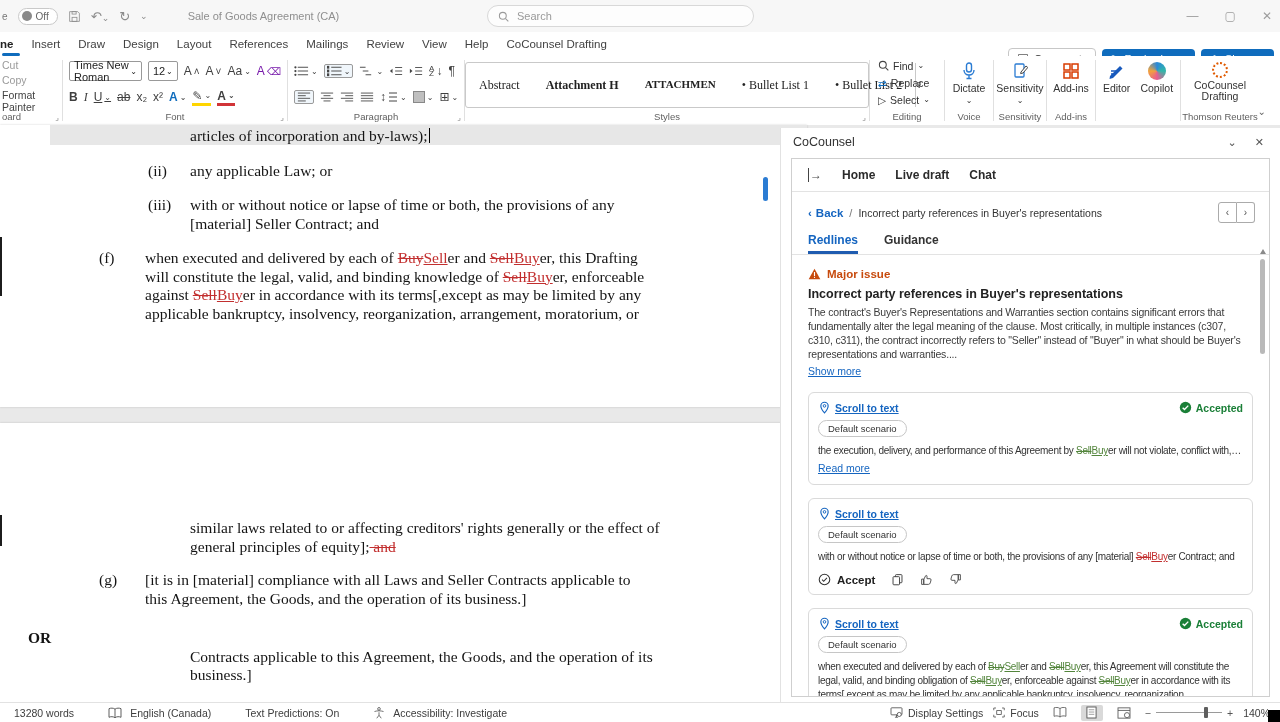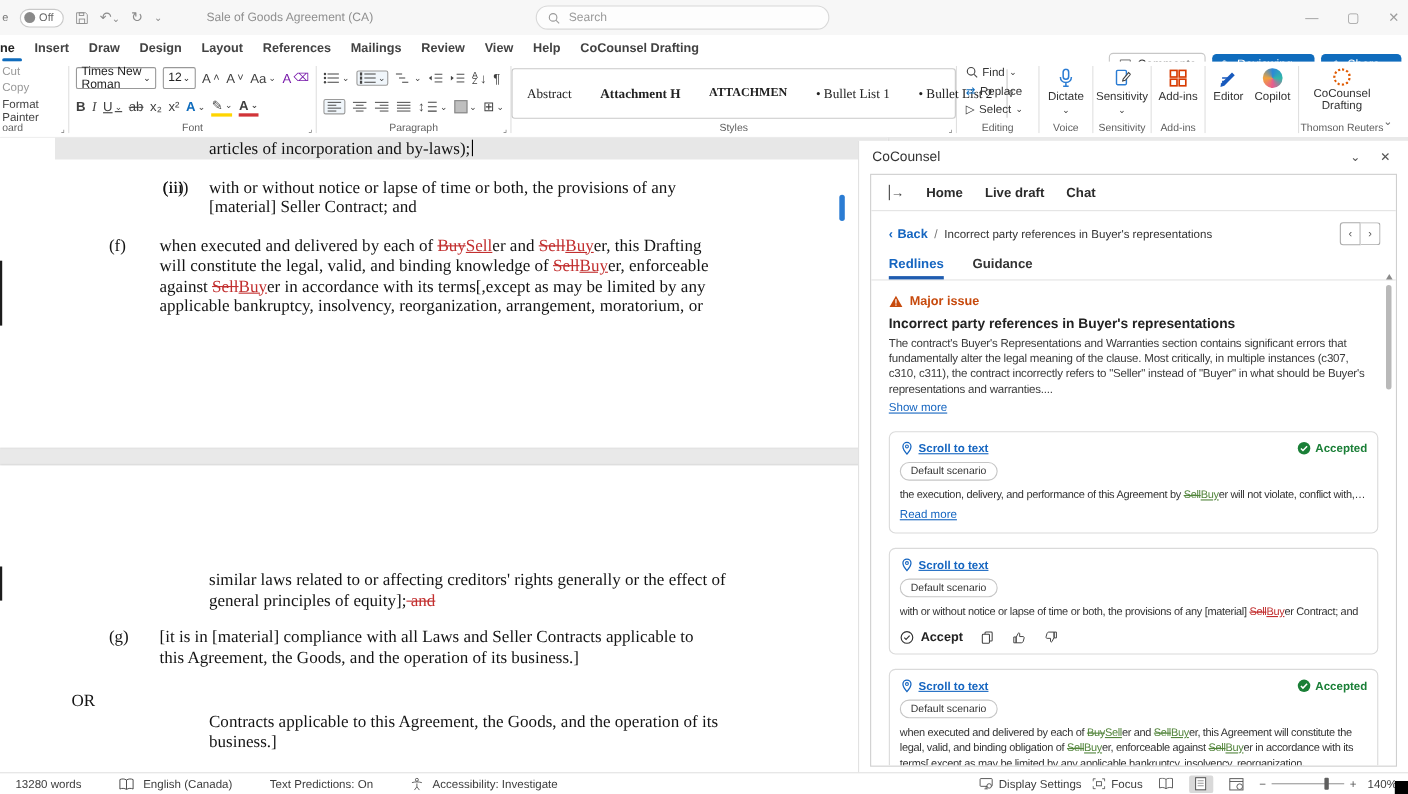--- a/index.html
+++ b/index.html
@@ -15,21 +15,21 @@
   .qat{font-size:13px;color:#8c8c8c;}
   .qat.small{font-size:9px;}
   .doc-title{font-size:11px;color:#8f8f8f;margin-left:30px;}
   .searchbox{position:absolute;left:487px;top:5px;width:255px;height:20px;border:1px solid #d8d8d8;
              border-radius:11px;background:#fdfdfd;display:flex;align-items:center;gap:8px;padding-left:10px;
              font-size:11px;color:#9a9a9a;}
   .win-controls{position:absolute;right:8px;top:0;height:32px;display:flex;align-items:center;gap:26px;
                 color:#9d9d9d;font-size:12px;}
   
   .tabrow{position:absolute;left:0;top:32px;width:100%;height:24px;background:#fff;display:flex;align-items:center;}
-  .rtab{font-size:11.5px;color:#424242;padding:0 9px;height:24px;display:flex;align-items:center;position:relative;font-weight:bold;}
+  .rtab{font-size:11.5px;color:#424242;padding:0 9px;height:24px;display:flex;align-items:center;position:relative;}
   .rtab.active{color:#222;font-weight:bold;}
   .rtab.active::after{content:"";position:absolute;left:2px;right:2px;bottom:0;height:3px;background:#0f6cbd;border-radius:2px;}
   .rtab.first{padding-left:0;}
   .tabrow-right{position:absolute;right:6px;top:48px;display:flex;gap:6px;align-items:center;}
   .btn-comments{display:flex;align-items:center;gap:5px;border:1px solid #c7c7c7;background:#fff;border-radius:4px;
                 height:20px;padding:0 8px;font-size:11px;color:#333;}
   .btn-blue{display:flex;align-items:center;gap:5px;background:#0f6cbd;color:#fff;border-radius:4px;height:20px;
             padding:0 8px;font-size:11px;}
   .caret-down{font-size:8px;}
   
@@ -65,21 +65,21 @@
   .workspace{position:absolute;left:0;top:125px;width:100%;height:578px;background:#e9e9e9;}
   .page{position:absolute;left:0;width:807px;background:#fff;box-shadow:0 0 2px rgba(0,0,0,.18);}
   .page1{top:0;height:282px;}
   .page2{top:298px;height:280px;}
   .changebar{position:absolute;width:2px;background:#1c1c1c;left:0;}
   .para{position:relative;font-family:"Liberation Serif","DejaVu Serif",serif;font-size:15.5px;line-height:18.5px;color:#141414;}
   .para .marker{position:absolute;top:0;}
   .p-l2 .marker{left:148px}.p-l2 .lines{margin-left:190px}
   .p-l1 .marker{left:99px}.p-l1 .lines{margin-left:145px}
   .p-h2 .lines{margin-left:190px}
-  .p-or{margin-left:65px;font-weight:normal;}
+  .p-or{margin-left:28px;font-weight:bold;}
   .line{white-space:pre;}
   .lines{position:relative;z-index:1;}
   .hl-band{position:absolute;left:50px;right:0;top:-2px;height:20px;background:#e7e7e7;}
   .caret{display:inline-block;width:1px;height:15px;background:#000;margin-left:1px;vertical-align:-2px;}
   .run-del{color:#c22f2f;text-decoration:line-through;}
   .run-ins{color:#c22f2f;text-decoration:underline;}
   .run-delg{color:#53853c;text-decoration:line-through;}
   .run-insg{color:#53853c;text-decoration:underline;}
   .panel-handle{position:absolute;left:763px;top:52px;width:5px;height:24px;background:#2b7cd3;border-radius:4px;}
   
@@ -438,20 +438,23 @@
       <div class="changebar" style="top:112px;height:59px"></div>
       <div id="page1-paras" style="padding-top:1px">
           <div class="para p-h2" style="margin-top: 1px;">
             <div class="hl-band"></div>
             <div class="lines">
               <div class="line"><span>articles of incorporation and by-laws);</span><span class="caret"></span></div>
             </div>
           </div>
           <div class="para p-l2" style="margin-top: 16px;">
             <span class="marker">(ii)</span>
+            <div class="lines">
+              <div class="line"><span>any applicable Law; or</span></div>
+            </div>
           </div>
           <div class="para p-l2" style="margin-top: 16px;">
             <span class="marker">(iii)</span>
             <div class="lines">
               <div class="line"><span>with or without notice or lapse of time or both, the provisions of any</span></div>
               <div class="line"><span>[material] Seller Contract; and</span></div>
             </div>
           </div>
           <div class="para p-l1" style="margin-top: 16px;">
             <span class="marker">(f)</span>

